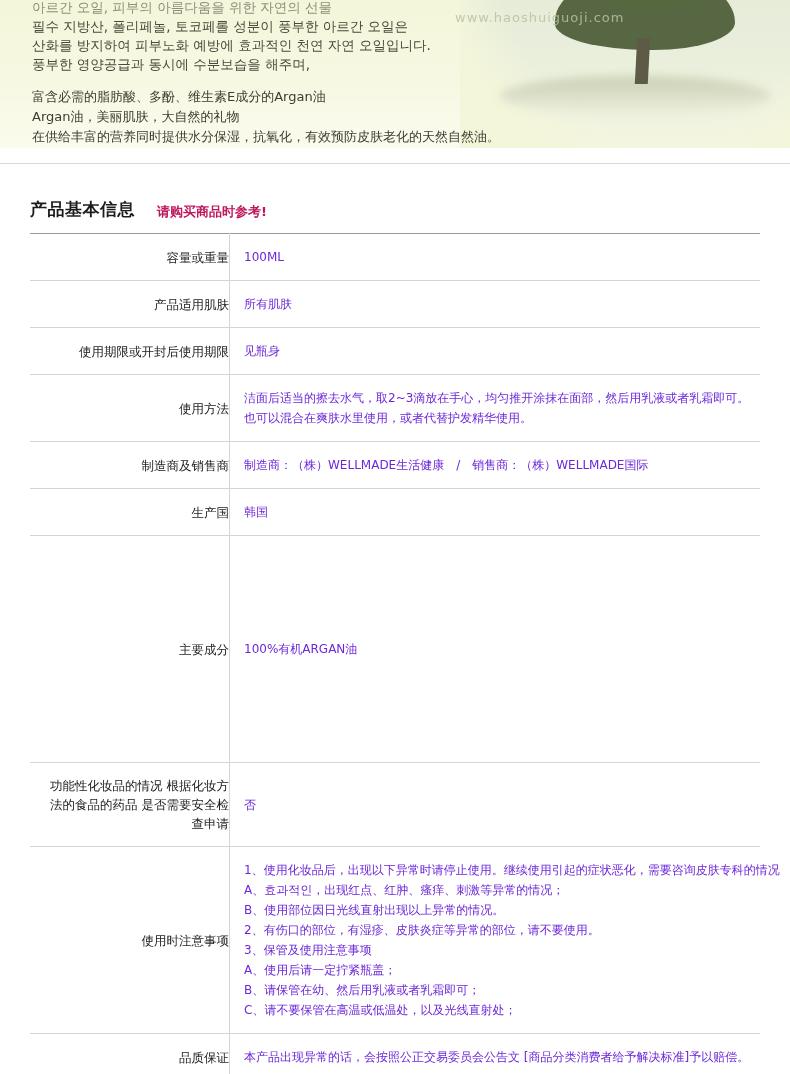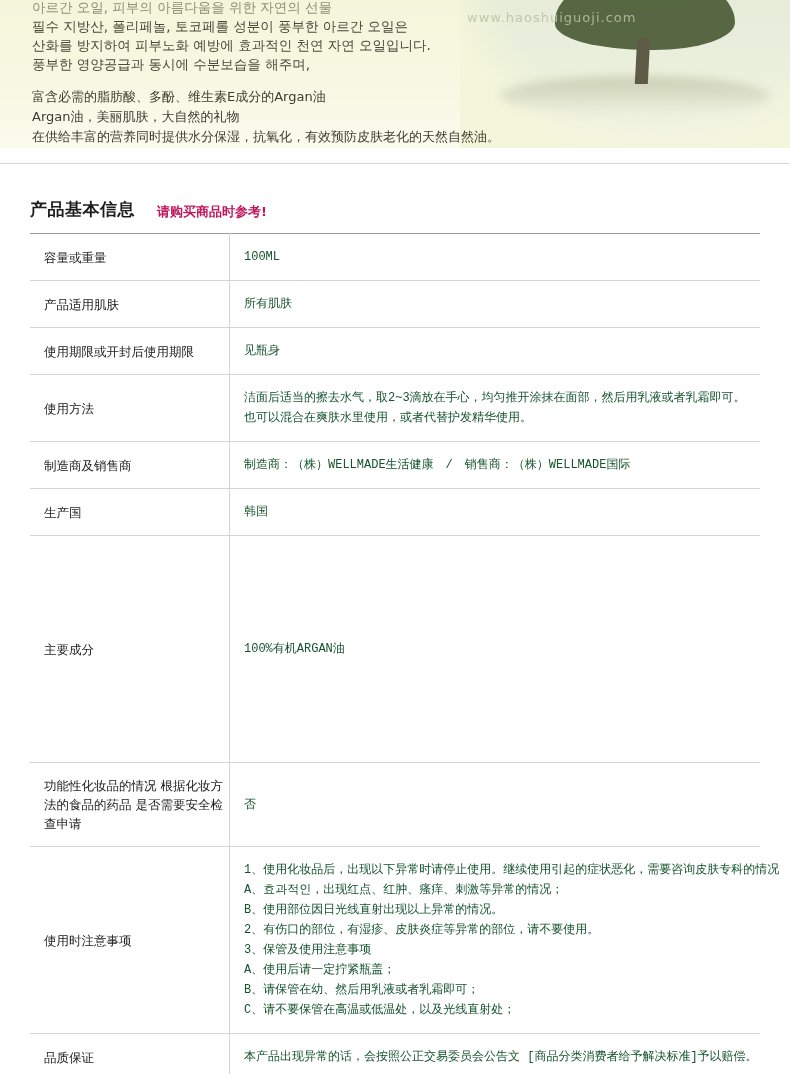--- a/index.html
+++ b/index.html
@@ -70,21 +70,21 @@
     left: 40px;
     top: 196px;
     width: 270px;
     height: 40px;
     background: linear-gradient(to bottom, #c9ceb2, #eff1e0);
     border-radius: 50%;
     filter: blur(4px);
   }
   .banner-watermark {
     position: absolute;
-    left: 467px;
+    left: 455px;
     top: 10px;
     font-size: 13px;
     letter-spacing: 1px;
     color: #b9c2a4;
     opacity: 0.85;
     font-family: "DejaVu Sans", "Liberation Sans", sans-serif;
     text-align: center;
   }
 
   .banner-text {
@@ -139,36 +139,35 @@
     border-collapse: collapse;
     margin-left: 30px;
     width: 730px;
     table-layout: fixed;
   }
   table.spec tr { border-bottom: 1px solid #d5d5d5; }
   table.spec tr:first-child { border-top: 1px solid #9a9a9a; }
   table.spec tr:last-child { border-bottom: 1px solid #9a9a9a; }
   table.spec th {
     width: 185px;
-    text-align: left;
+    text-align: right;
     vertical-align: middle;
     padding: 13px 0 13px 14px;
     font-size: 12.5px;
     font-weight: normal;
     color: #222;
     border-right: 1px solid #d5d5d5;
     line-height: 19px;
   }
   table.spec td {
     padding: 13px 10px 13px 14px;
     font-size: 12px;
-    color: #14532d;
+    color: #6d28d9;
     vertical-align: middle;
     line-height: 20px;
-    font-family: Liberation Mono, monospace;
   }
   td .l { display: block; white-space: nowrap; }
   .tall-ingredient th, .tall-ingredient td { height: 200px; }
   .cell-center-pad { padding-left: 22px; }
 </style>
 </head>
 <body>
 
 <div class="banner">
   <div class="banner-photo">

